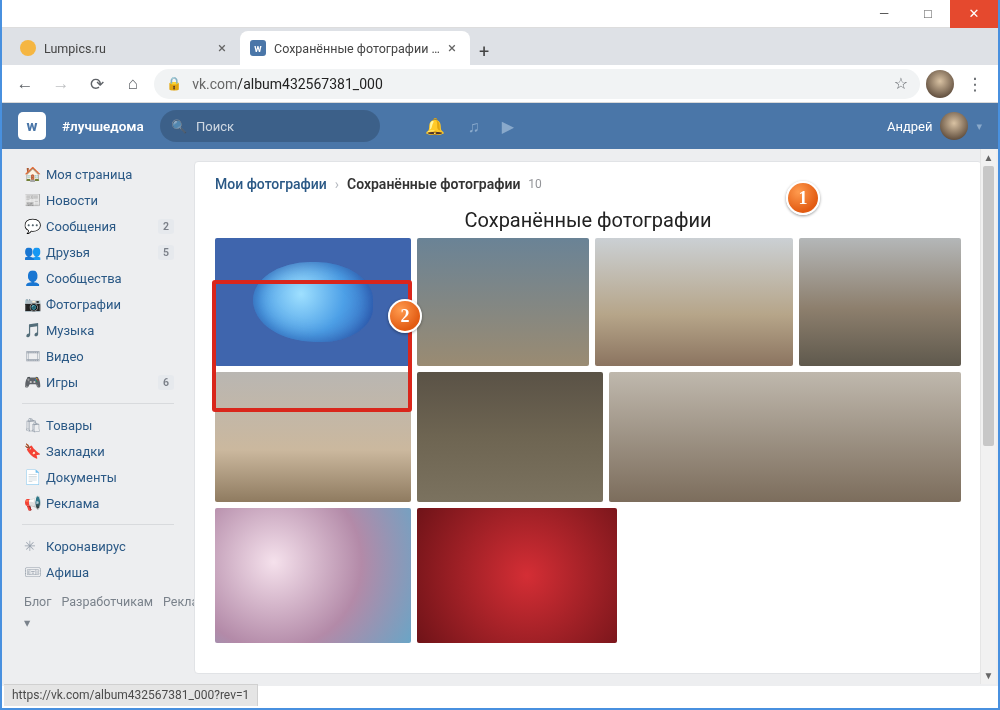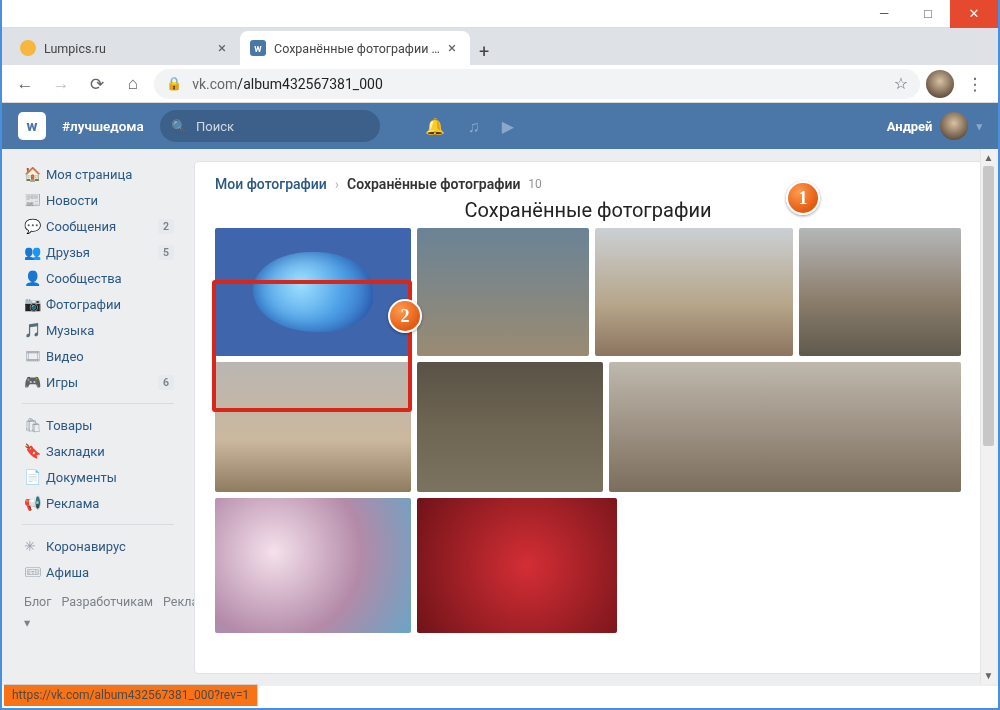--- a/index.html
+++ b/index.html
@@ -32,36 +32,36 @@
 
 
 .vk-bar { height: 46px; background: #4a76a8; display: flex; align-items: center; padding: 0 16px; gap: 16px; color: #fff; }
 .vk-logo { width: 28px; height: 28px; background: #fff; color: #4a76a8; font-weight: 800; font-size: 15px; border-radius: 5px; display: flex; align-items: center; justify-content: center; }
 .hashtag { font-weight: 600; font-size: 13.5px; }
 .search-box { width: 220px; height: 32px; background: rgba(0,0,0,0.18); border-radius: 16px; display: flex; align-items: center; padding: 0 12px; font-size: 13px; color: rgba(255,255,255,0.75); }
 .search-box .mag { margin-right: 8px; opacity: 0.75; }
 .vk-icons { display: flex; gap: 22px; margin-left: 30px; align-items: center; }
 .vk-icon { color: #89a9cb; font-size: 16px; }
 .vk-spacer { flex: 1; }
-.vk-user { display: flex; align-items: center; gap: 8px; font-size: 13px; font-weight: 700; }
+.vk-user { display: flex; align-items: center; gap: 8px; font-size: 13px; font-weight: 400; }
 .vk-user-avatar { width: 28px; height: 28px; border-radius: 50%; background: radial-gradient(circle at 50% 40%, #d9c2a3, #3c2b1f); }
 .vk-caret { color: #89a9cb; font-size: 11px; }
 
 
 .vk-body { background: #edeef0; height: calc(100% - 28px - 37px - 38px - 46px - 22px); display: flex; padding: 12px 16px; gap: 16px; overflow: hidden; }
 .sidebar { width: 160px; flex-shrink: 0; }
 .side-item { display: flex; align-items: center; padding: 5px 6px; font-size: 13px; color: #2a5885; border-radius: 4px; position: relative; }
 .side-ico { width: 22px; color: #99a2ad; font-size: 14px; display: inline-flex; }
 .side-badge { position: absolute; right: 4px; background: #e6e9ed; color: #7a7f88; font-size: 10.5px; padding: 1px 5px; border-radius: 3px; font-weight: 600; }
 .side-sep { height: 1px; background: #d8dadd; margin: 8px 4px; }
 .side-footer { font-size: 12.5px; color: #7a828b; padding: 6px; line-height: 1.7; }
 .side-footer span { margin-right: 10px; }
 
 .content { flex: 1; background: #fff; border: 1px solid #e1e3e6; border-radius: 4px; padding: 14px 20px 20px; position: relative; overflow: hidden; }
-.breadcrumb { font-size: 14px; color: #656565; display: flex; align-items: center; gap: 8px; margin-bottom: 6px; }
+.breadcrumb { font-size: 14px; color: #656565; display: flex; align-items: center; gap: 8px; margin-bottom: 16px; }
 .breadcrumb .bc-link { color: #2a5885; font-weight: 500; }
 .breadcrumb .bc-current { color: #333; font-weight: 600; }
 .breadcrumb .bc-count { color: #939498; font-size: 12px; }
 .breadcrumb .chev { color: #b6bac0; }
 
 .album-title { text-align: center; font-size: 20px; color: #222; margin-bottom: 6px; }
 .album-sub { text-align: center; font-size: 13px; color: #818c99; margin-bottom: 18px; }
 .album-sub .edit-link { color: #2a5885; margin-left: 4px; }
 
 .photo-grid { display: flex; flex-direction: column; gap: 6px; }
@@ -84,21 +84,21 @@
 
 .sort-region { position: absolute; top: 2px; right: 14px; width: 180px; height: 50px; border: 3px solid #d9261b; border-radius: 6px; }
 .tooltip { position: absolute; top: -2px; right: 2px; background: rgba(40,40,40,0.92); color: #fff; font-size: 12px; padding: 5px 9px; border-radius: 4px; white-space: nowrap; }
 .sort-icon { position: absolute; right: 10px; top: 26px; color: #99a2ad; font-size: 14px; letter-spacing: -2px; }
 
 
 .hl-photo { position: absolute; border: 4px solid #d9261b; border-radius: 3px; pointer-events: none; }
 .marker { position: absolute; width: 34px; height: 34px; border-radius: 50%; background: radial-gradient(circle at 35% 30%, #ff9b4f, #e25b12 70%); border: 2px solid #fff; color: #fff; font-weight: 700; font-size: 18px; display: flex; align-items: center; justify-content: center; box-shadow: 0 1px 3px rgba(0,0,0,.4); font-family: Georgia, serif; }
 
 
-.statusbar { position: absolute; bottom: 2px; left: 2px; height: 22px; background: #f97316; color: #4b4b4b; font-size: 12px; padding: 3px 8px; border-top: 1px solid #d0d0d0; border-right: 1px solid #d0d0d0; }
+.statusbar { position: absolute; bottom: 2px; left: 2px; height: 22px; background: #e5e5e5; color: #4b4b4b; font-size: 12px; padding: 3px 8px; border-top: 1px solid #d0d0d0; border-right: 1px solid #d0d0d0; }
 
 
 .scrollbar { position: absolute; right: 2px; top: 149px; bottom: 24px; width: 16px; background: #f1f1f1; border-left: 1px solid #e5e5e5; }
 .scroll-btn { height: 17px; background: #f1f1f1; display:flex; align-items:center; justify-content:center; color:#666; font-size:10px;}
 .scroll-thumb { position: absolute; top: 17px; height: 280px; left: 2px; right: 2px; background: #c7c7c7; border-radius: 2px; }
 </style>
 </head>
 <body>
 
 <div class="window">

